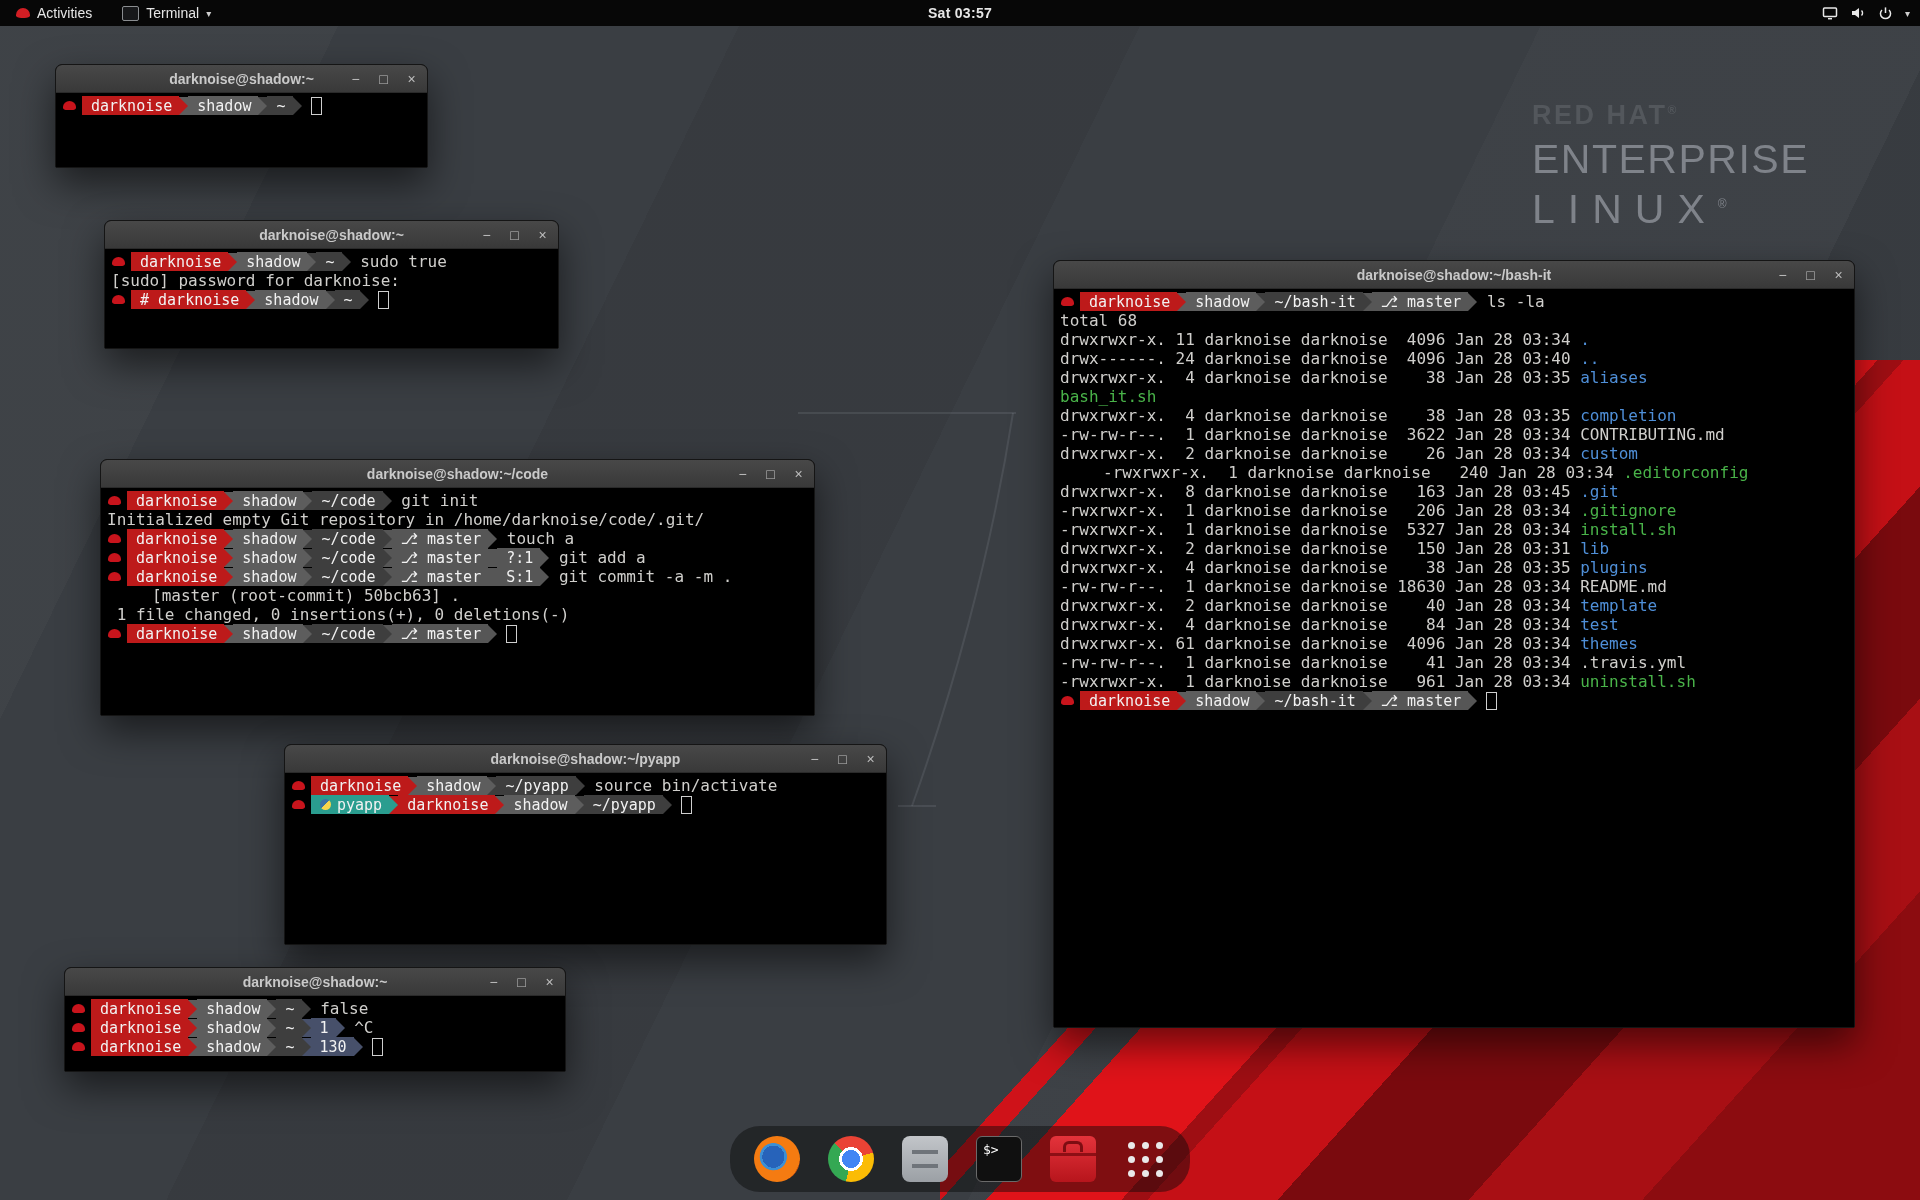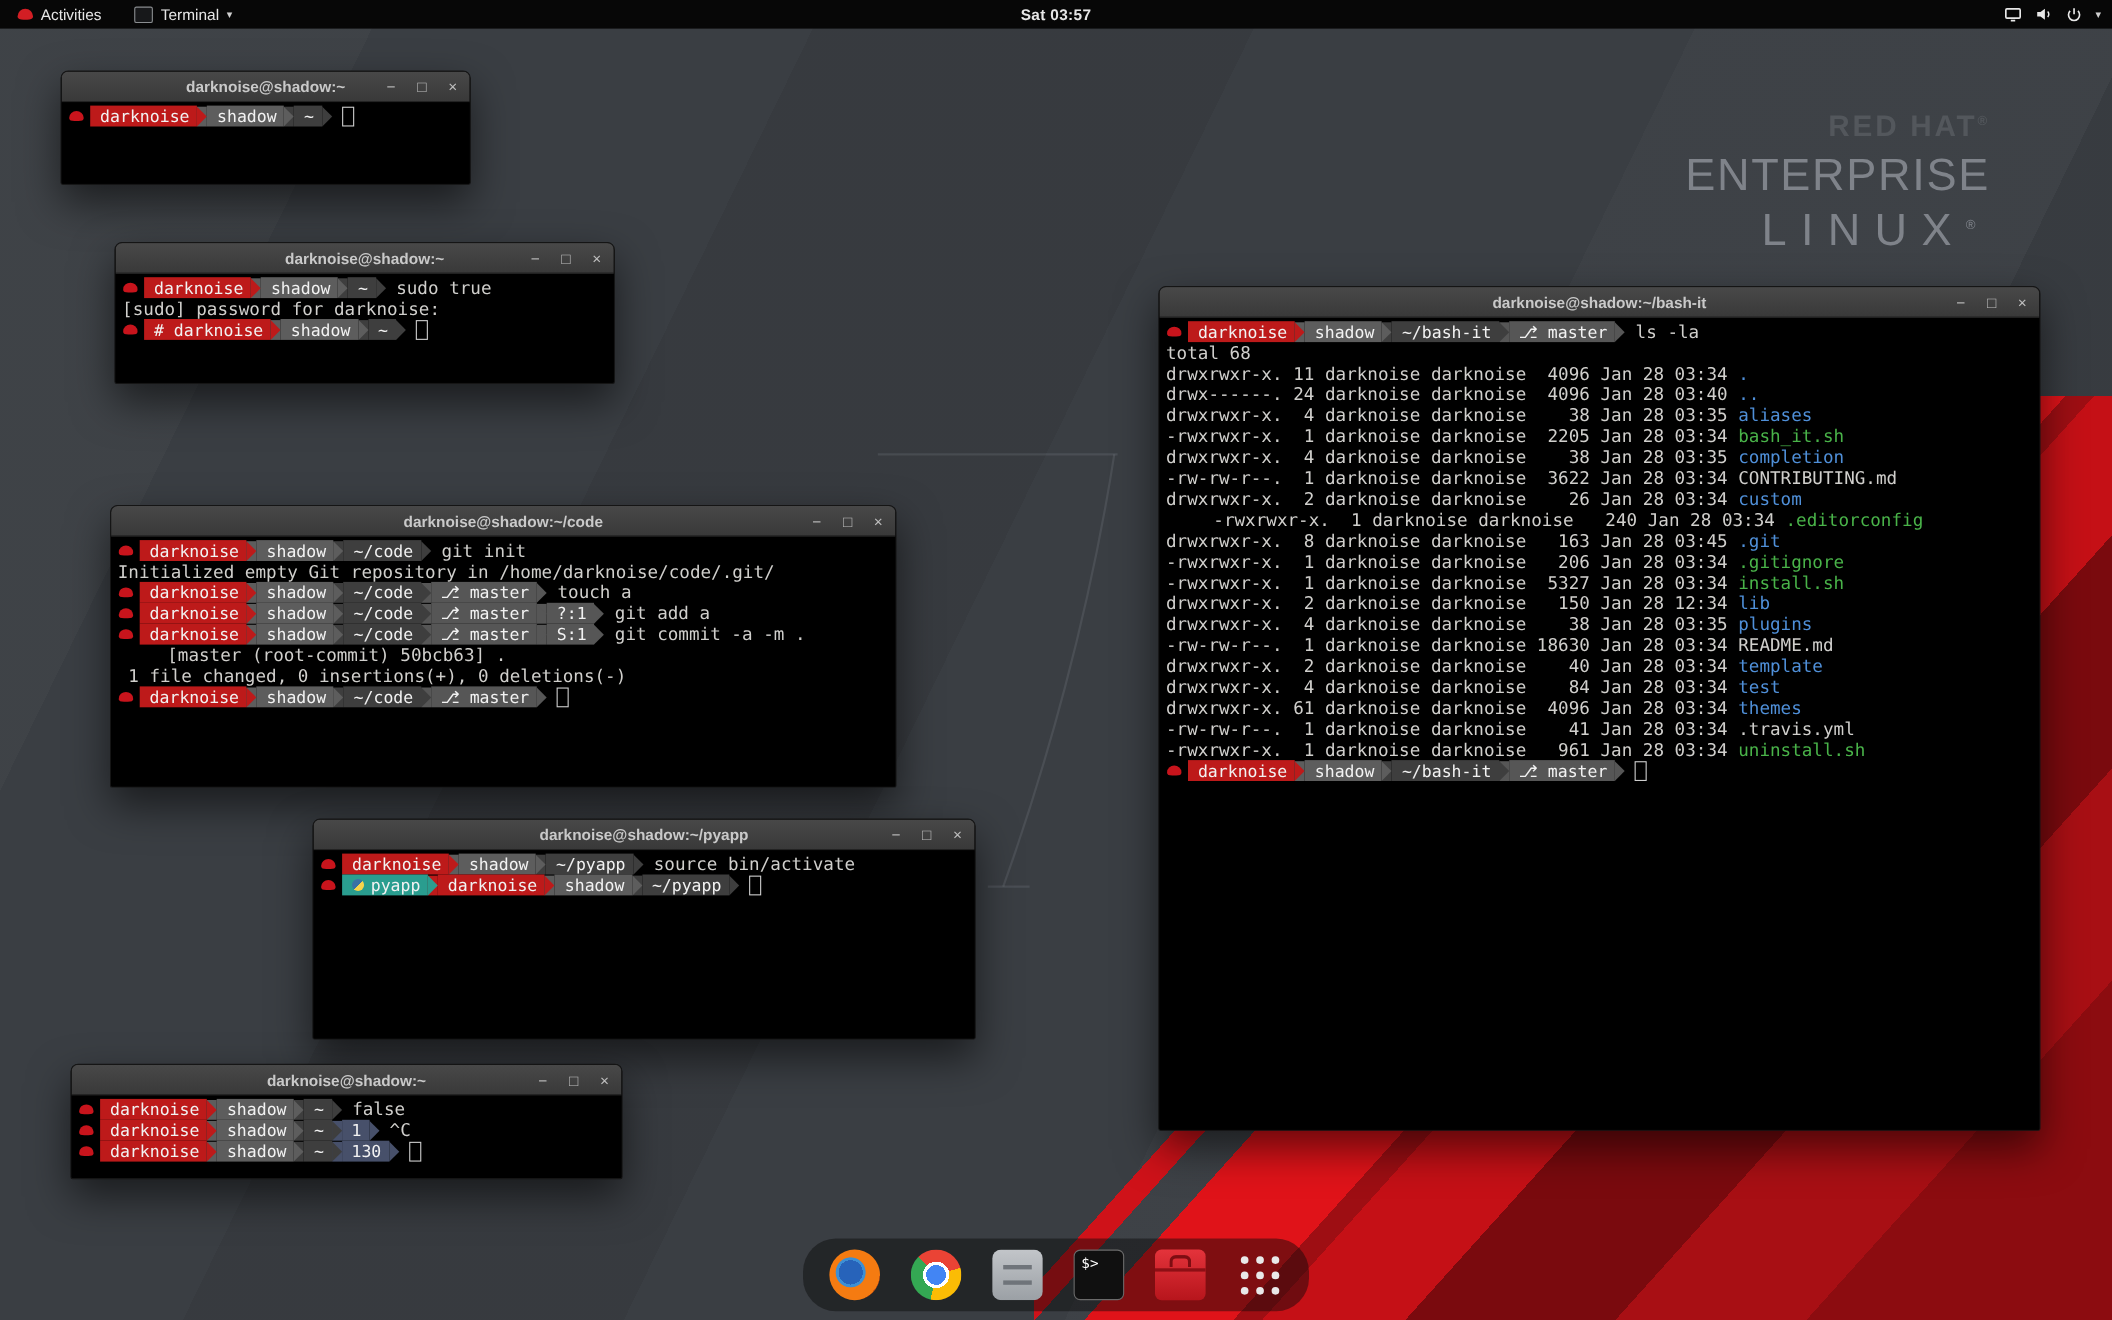--- a/index.html
+++ b/index.html
@@ -24,21 +24,21 @@
     display:flex;align-items:center;color:#e6e6e6;font-size:14px;}
   .tb-left{display:flex;align-items:center;gap:18px;padding-left:10px;}
   .tb-activities,.tb-app{display:flex;align-items:center;gap:7px;height:26px;padding:0 6px;cursor:default;}
   .tb-hat{width:14px;height:10px;background:#d21e24;border-radius:55% 55% 42% 42%/75% 75% 28% 28%;}
   .tb-termicon{width:15px;height:13px;background:#17181a;border:1px solid #8a8d90;border-radius:2px;}
   .tb-caret{font-size:10px;color:#cfcfcf;}
   .tb-clock{position:absolute;left:50%;transform:translateX(-50%);font-weight:bold;letter-spacing:.3px;}
   .tb-right{margin-left:auto;display:flex;align-items:center;gap:12px;padding-right:10px;height:26px;}
 
   
-  .branding{position:absolute;left:1532px;top:100px;z-index:1;text-align:right;}
+  .branding{position:absolute;left:1532px;top:100px;z-index:1;}
   .brand-redhat{font-size:27px;font-weight:bold;letter-spacing:2.5px;color:#53575c;margin-bottom:6px;}
   .brand-line{font-size:41px;color:#7f838a;letter-spacing:1.5px;line-height:45px;}
   .brand-linux{letter-spacing:13px;}
   .brand-reg{font-size:12px;vertical-align:super;}
 
   
   .term-window{position:absolute;background:#000;border:1px solid #151515;border-radius:7px 7px 2px 2px;
     box-shadow:0 16px 38px rgba(0,0,0,.55);overflow:hidden;z-index:5;}
   .titlebar{height:27px;background:linear-gradient(#484848,#393939);border-bottom:1px solid #2a2a2a;
     display:flex;align-items:center;justify-content:center;position:relative;
@@ -213,29 +213,29 @@
             <span class="wbtn">□</span>
             <span class="wbtn">×</span>
           </span>
         </div>
         <div class="tbody">
           <div class="tline"><span class="hat"></span><span class="seg" style="background: rgb(189, 26, 26); color: rgb(242, 242, 242);">darknoise</span><span class="parrow" style="border-left-color: rgb(189, 26, 26); background: rgb(93, 93, 93);"></span><span class="seg" style="background: rgb(93, 93, 93); color: rgb(242, 242, 242);">shadow</span><span class="parrow" style="border-left-color: rgb(93, 93, 93); background: rgb(62, 62, 62);"></span><span class="seg" style="background: rgb(62, 62, 62); color: rgb(242, 242, 242);">~/bash-it</span><span class="parrow" style="border-left-color: rgb(62, 62, 62); background: rgb(86, 86, 86);"></span><span class="seg" style="background: rgb(86, 86, 86); color: rgb(242, 242, 242);">⎇ master</span><span class="parrow" style="border-left-color: rgb(86, 86, 86);"></span><span class="ttext" style="color: rgb(208, 207, 204);"> ls -la</span></div>
           <div class="tline"><span class="ttext" style="color: rgb(208, 207, 204);">total 68</span></div>
           <div class="tline"><span class="ttext" style="color: rgb(208, 207, 204);">drwxrwxr-x. 11 darknoise darknoise  4096 Jan 28 03:34 </span><span class="ttext" style="color: rgb(79, 143, 216);">.</span></div>
           <div class="tline"><span class="ttext" style="color: rgb(208, 207, 204);">drwx------. 24 darknoise darknoise  4096 Jan 28 03:40 </span><span class="ttext" style="color: rgb(79, 143, 216);">..</span></div>
           <div class="tline"><span class="ttext" style="color: rgb(208, 207, 204);">drwxrwxr-x.  4 darknoise darknoise    38 Jan 28 03:35 </span><span class="ttext" style="color: rgb(79, 143, 216);">aliases</span></div>
-          <div class="tline"><span class="ttext" style="color: rgb(208, 207, 204);">-rwxrwxr-x.  1 darknoise darknoise  2205 Jan 28 03:34 </span><span class="ttext" style="color: rgb(73, 179, 73);">bash_it.sh</span></div>
+          <div class="tline"><span class="ttext" style="color: rgb(73, 179, 73);">bash_it.sh</span></div>
           <div class="tline"><span class="ttext" style="color: rgb(208, 207, 204);">drwxrwxr-x.  4 darknoise darknoise    38 Jan 28 03:35 </span><span class="ttext" style="color: rgb(79, 143, 216);">completion</span></div>
           <div class="tline"><span class="ttext" style="color: rgb(208, 207, 204);">-rw-rw-r--.  1 darknoise darknoise  3622 Jan 28 03:34 </span><span class="ttext" style="color: rgb(208, 207, 204);">CONTRIBUTING.md</span></div>
           <div class="tline"><span class="ttext" style="color: rgb(208, 207, 204);">drwxrwxr-x.  2 darknoise darknoise    26 Jan 28 03:34 </span><span class="ttext" style="color: rgb(79, 143, 216);">custom</span></div>
           <div class="tline"><span class="ttext" style="color: rgb(208, 207, 204); margin-left: 43px;">-rwxrwxr-x.  1 darknoise darknoise   240 Jan 28 03:34 </span><span class="ttext" style="color: rgb(73, 179, 73);">.editorconfig</span></div>
           <div class="tline"><span class="ttext" style="color: rgb(208, 207, 204);">drwxrwxr-x.  8 darknoise darknoise   163 Jan 28 03:45 </span><span class="ttext" style="color: rgb(79, 143, 216);">.git</span></div>
           <div class="tline"><span class="ttext" style="color: rgb(208, 207, 204);">-rwxrwxr-x.  1 darknoise darknoise   206 Jan 28 03:34 </span><span class="ttext" style="color: rgb(73, 179, 73);">.gitignore</span></div>
           <div class="tline"><span class="ttext" style="color: rgb(208, 207, 204); text-align: right;">-rwxrwxr-x.  1 darknoise darknoise  5327 Jan 28 03:34 </span><span class="ttext" style="color: rgb(73, 179, 73);">install.sh</span></div>
-          <div class="tline"><span class="ttext" style="color: rgb(208, 207, 204);">drwxrwxr-x.  2 darknoise darknoise   150 Jan 28 12:34 </span><span class="ttext" style="color: rgb(79, 143, 216);">lib</span></div>
+          <div class="tline"><span class="ttext" style="color: rgb(208, 207, 204);">drwxrwxr-x.  2 darknoise darknoise   150 Jan 28 03:31 </span><span class="ttext" style="color: rgb(79, 143, 216);">lib</span></div>
           <div class="tline"><span class="ttext" style="color: rgb(208, 207, 204);">drwxrwxr-x.  4 darknoise darknoise    38 Jan 28 03:35 </span><span class="ttext" style="color: rgb(79, 143, 216);">plugins</span></div>
           <div class="tline"><span class="ttext" style="color: rgb(208, 207, 204);">-rw-rw-r--.  1 darknoise darknoise 18630 Jan 28 03:34 </span><span class="ttext" style="color: rgb(208, 207, 204);">README.md</span></div>
           <div class="tline"><span class="ttext" style="color: rgb(208, 207, 204);">drwxrwxr-x.  2 darknoise darknoise    40 Jan 28 03:34 </span><span class="ttext" style="color: rgb(79, 143, 216);">template</span></div>
           <div class="tline"><span class="ttext" style="color: rgb(208, 207, 204);">drwxrwxr-x.  4 darknoise darknoise    84 Jan 28 03:34 </span><span class="ttext" style="color: rgb(79, 143, 216);">test</span></div>
           <div class="tline"><span class="ttext" style="color: rgb(208, 207, 204);">drwxrwxr-x. 61 darknoise darknoise  4096 Jan 28 03:34 </span><span class="ttext" style="color: rgb(79, 143, 216);">themes</span></div>
           <div class="tline"><span class="ttext" style="color: rgb(208, 207, 204);">-rw-rw-r--.  1 darknoise darknoise    41 Jan 28 03:34 </span><span class="ttext" style="color: rgb(208, 207, 204);">.travis.yml</span></div>
           <div class="tline"><span class="ttext" style="color: rgb(208, 207, 204);">-rwxrwxr-x.  1 darknoise darknoise   961 Jan 28 03:34 </span><span class="ttext" style="color: rgb(73, 179, 73);">uninstall.sh</span></div>
           <div class="tline"><span class="hat"></span><span class="seg" style="background: rgb(189, 26, 26); color: rgb(242, 242, 242);">darknoise</span><span class="parrow" style="border-left-color: rgb(189, 26, 26); background: rgb(93, 93, 93);"></span><span class="seg" style="background: rgb(93, 93, 93); color: rgb(242, 242, 242);">shadow</span><span class="parrow" style="border-left-color: rgb(93, 93, 93); background: rgb(62, 62, 62);"></span><span class="seg" style="background: rgb(62, 62, 62); color: rgb(242, 242, 242);">~/bash-it</span><span class="parrow" style="border-left-color: rgb(62, 62, 62); background: rgb(86, 86, 86);"></span><span class="seg" style="background: rgb(86, 86, 86); color: rgb(242, 242, 242);">⎇ master</span><span class="parrow" style="border-left-color: rgb(86, 86, 86);"></span><span class="tcursor"></span></div>
         </div>
       </div>

